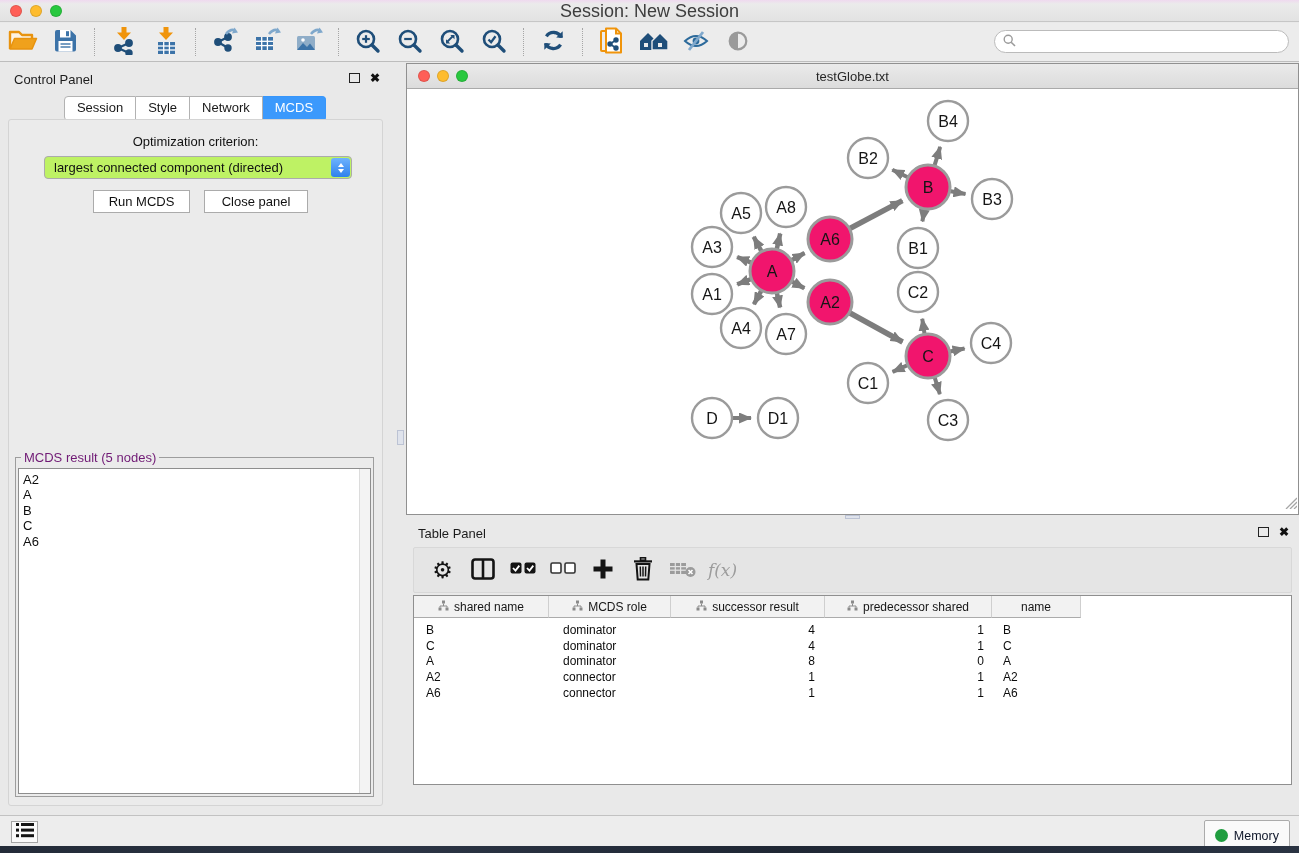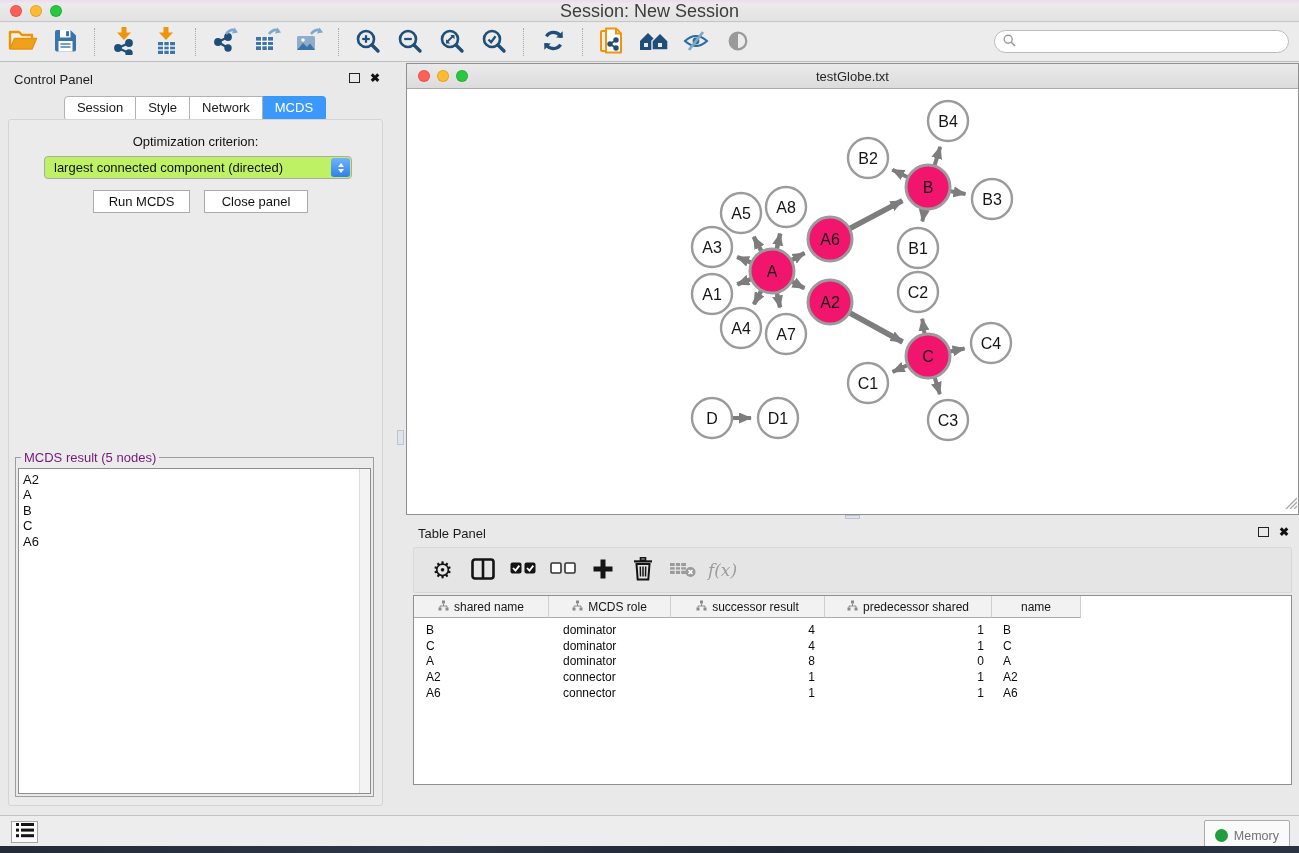--- a/index.html
+++ b/index.html
@@ -68,21 +68,21 @@
 .tbody{padding-top:4px}
 .tr{display:flex;height:15.7px;align-items:center}
 .td{font-size:12px;color:#0c0c0c;flex:none;white-space:nowrap}
 .w0{width:135px}.w1{width:122px}.w2{width:154px}.w3{width:167px}.w4{width:89px}
 .td.w0{padding-left:12px}.td.w1{padding-left:14px}.td.w2{text-align:right;padding-right:10px}.td.w3{text-align:right;padding-right:8px}.td.w4{padding-left:11px}
 .tp-tabs{position:absolute;bottom:3px;left:0;width:100%;display:flex;justify-content:center}
 .tp-tabs .tab{font-size:12.5px;padding:3px 13px 4px}
 
 .statusbar{position:absolute;left:0;top:815px;width:100%;height:31px;background:#ededed;border-top:1px solid #c2c2c2}
 .hist-btn{position:absolute;left:11px;top:5px;width:27px;height:22px;background:#fafafa;border:1px solid #a5a5a5;display:flex;align-items:center;justify-content:center}
-.mem-btn{position:absolute;right:9px;top:4px;height:31px;background:#fafafa;border:1px solid #ababab;border-radius:2px;display:flex;align-items:center;gap:6px;padding:0 10px;font-size:12.5px;color:#737373}
+.mem-btn{position:absolute;right:9px;top:4px;height:31px;background:#fafafa;border:1px solid #ababab;border-radius:2px;display:flex;align-items:center;gap:6px;padding:0 10px;font-size:12.5px;color:#0f172a}
 .mem-dot{width:13px;height:13px;border-radius:50%;background:#1F9D3F}
 .wallpaper{position:absolute;left:0;top:846px;width:100%;height:7px;background:linear-gradient(90deg,#232b38,#2c3545 30%,#1f2734 60%,#2a3342)}
 </style>
 </head>
 <body>
 
 <div class="titlebar">
   <div class="lights">
     <span class="light l-red"></span>
     <span class="light l-yellow"></span>

